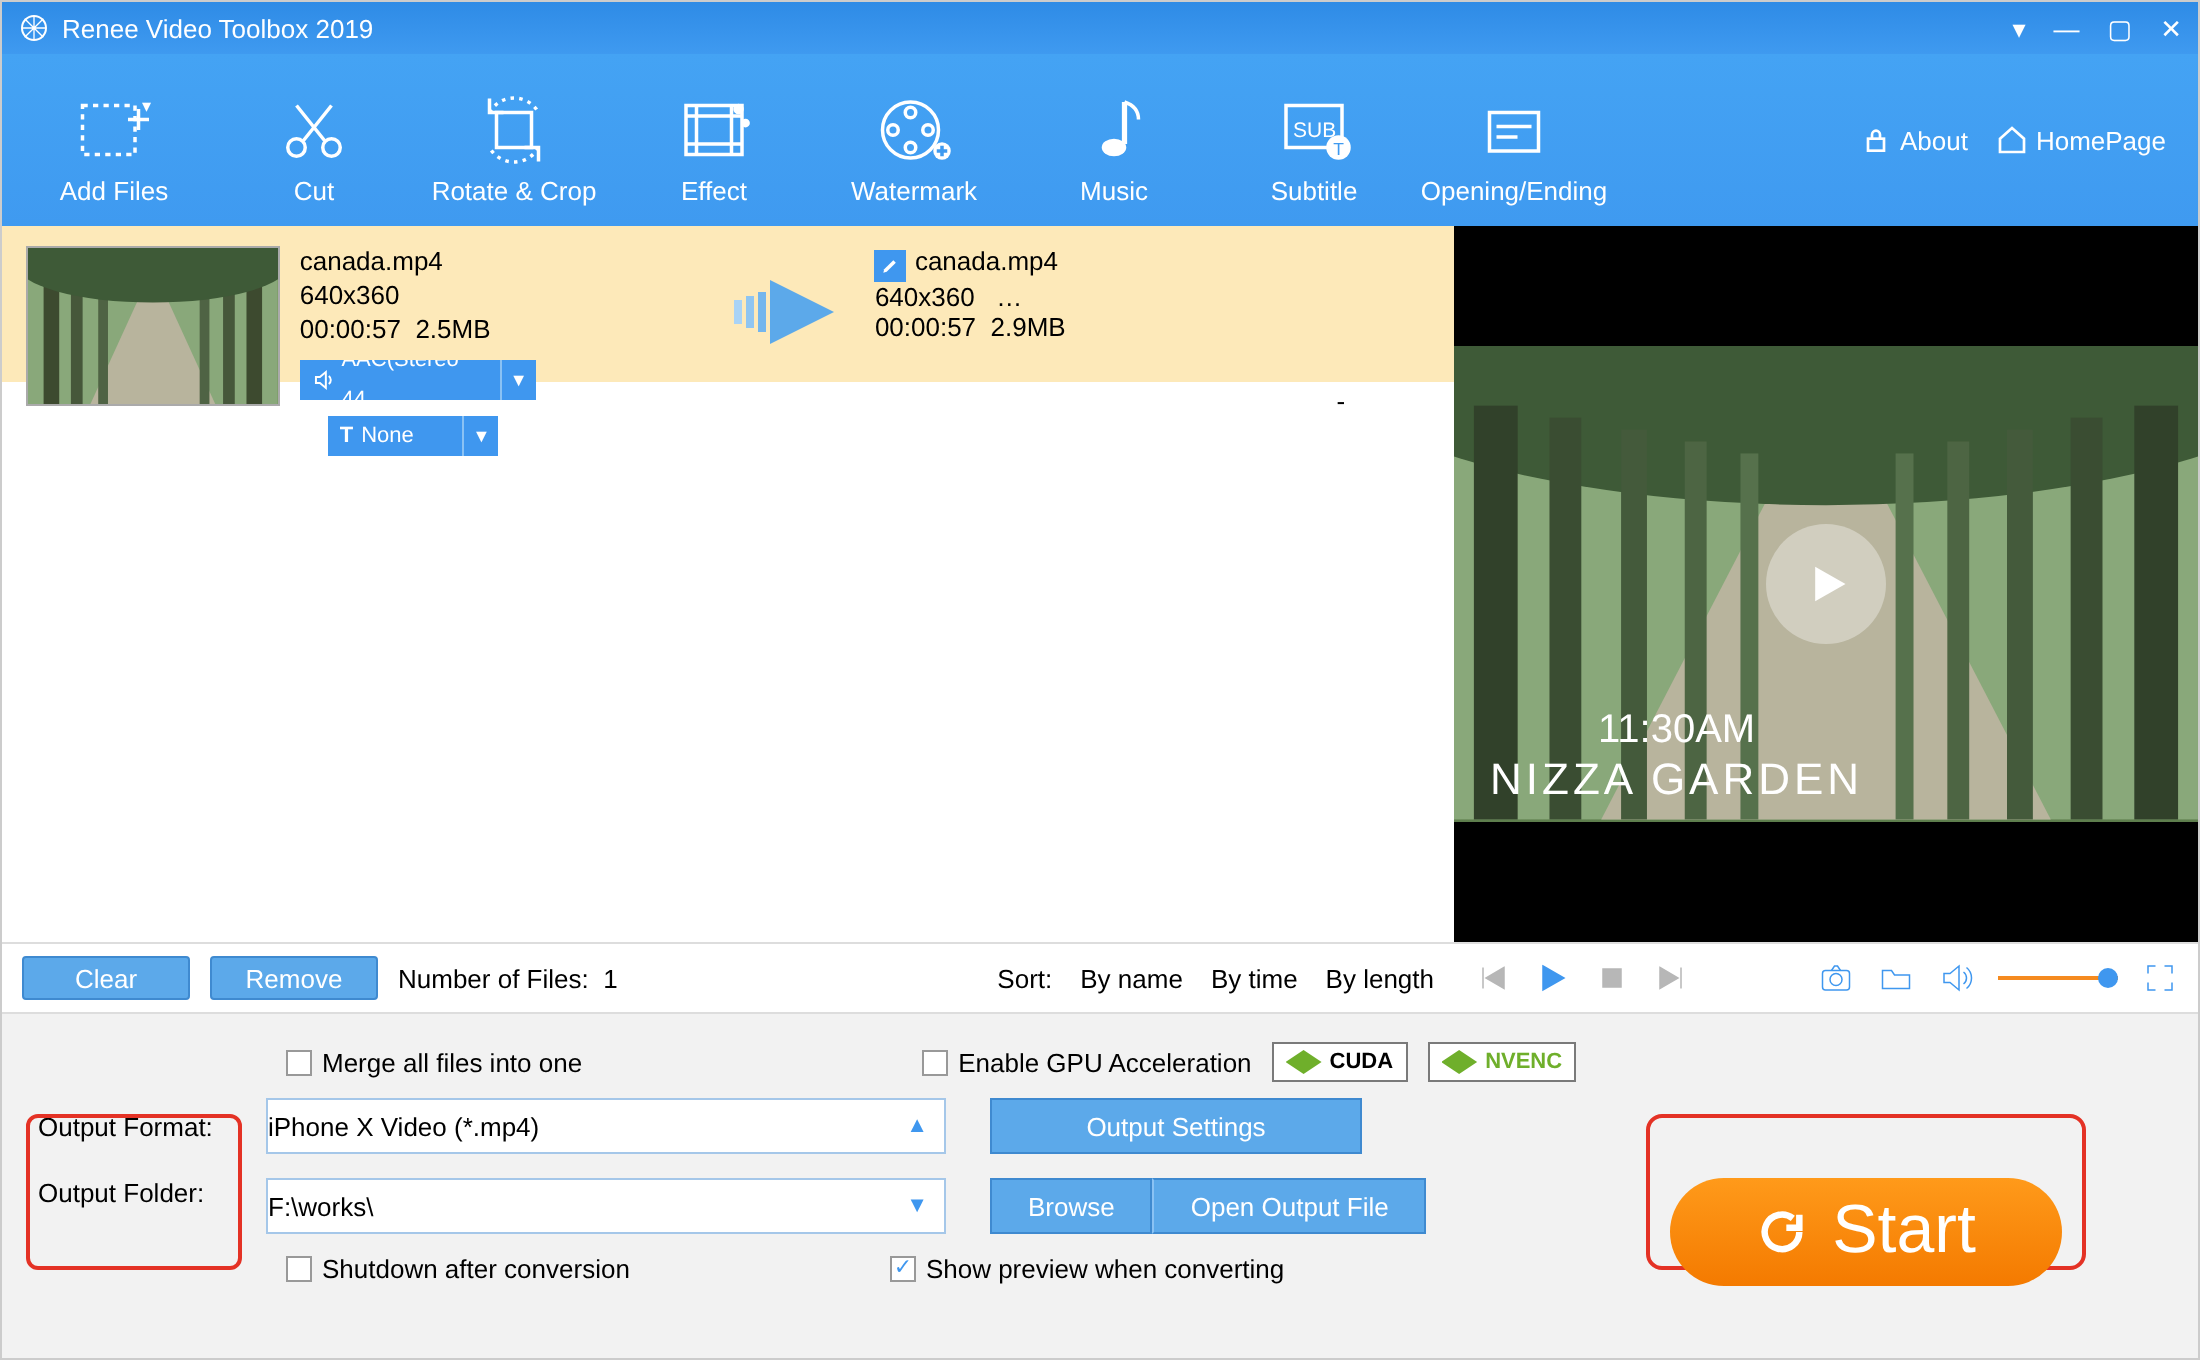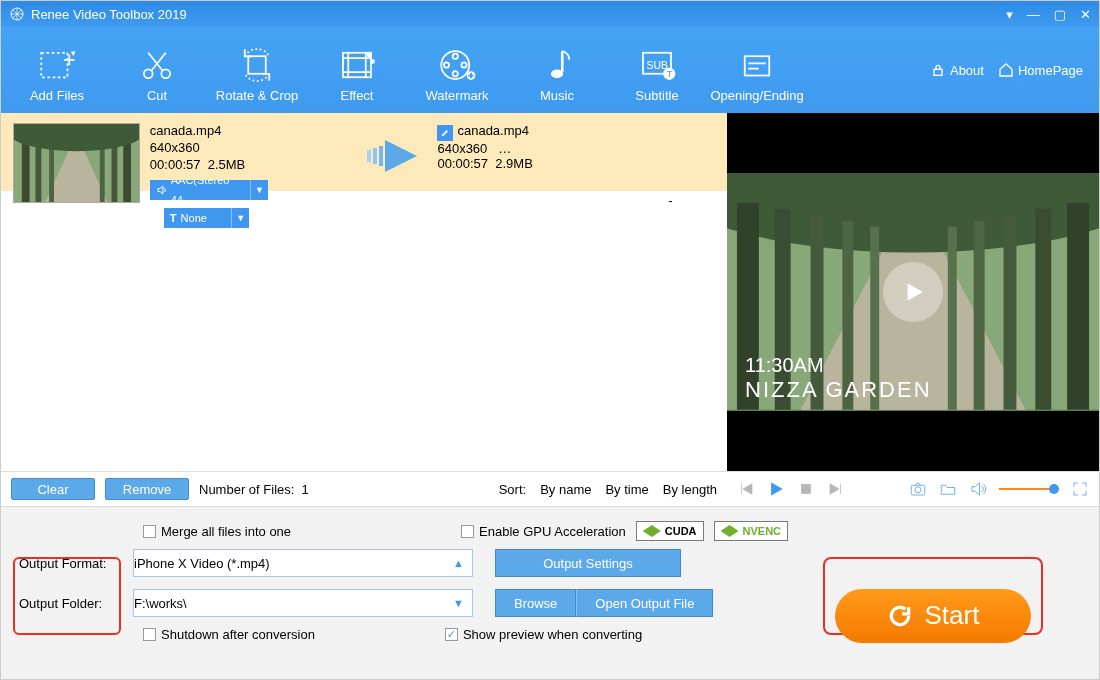--- a/index.html
+++ b/index.html
@@ -34,21 +34,21 @@
   .mini-select{display:inline-flex; height:20px; margin-top:6px;}
   .mini-select .ms-body{background:#3f97ef;color:#fff;font-size:11px;line-height:20px;padding:0 6px;max-width:100px;overflow:hidden;display:flex;align-items:center;}
   .mini-select .ms-body svg{width:12px;height:12px;margin-right:3px;stroke:#fff;fill:none;stroke-width:2;}
   .mini-select .ms-caret{width:18px;background:#3f97ef;border-left:1px solid #8ac2f4;color:#fff;font-size:9px;display:flex;align-items:center;justify-content:center;}
   
   .preview{flex:1; background:#000; position:relative;}
   .preview .letterbox-top,.preview .letterbox-bot{position:absolute;left:0;right:0;height:60px;background:#000;}
   .preview .letterbox-top{top:0}.preview .letterbox-bot{bottom:0}
   .preview .garden{position:absolute;left:0;right:0;top:60px;bottom:60px;background:linear-gradient(#a9c8b3,#5e7e4d);}
   .play-circle{position:absolute;top:50%;left:50%;transform:translate(-50%,-50%);width:60px;height:60px;border-radius:50%;background:rgba(255,255,255,.35);display:flex;align-items:center;justify-content:center;}
-  .preview .caption{position:absolute;left:18px;bottom:68px;color:#fff;font-family:Georgia,serif;}
+  .preview .caption{position:absolute;left:18px;bottom:68px;color:#fff;font-family:Georgia,serif;text-align:center;}
   .preview .caption .t{font-size:20px;}
   .preview .caption .g{font-size:22px;letter-spacing:2px;}
   
   .listfooter{height:36px;border-top:1px solid #ddd;border-bottom:1px solid #ddd;background:#fff;display:flex;align-items:center;padding:0 10px;font-size:13px;}
   .bluepill{width:84px;height:22px;background:#5ca9ea;border:1px solid #3f8ad0;color:#fff;font-size:13px;display:flex;align-items:center;justify-content:center;border-radius:2px;margin-right:10px;}
   .listfooter .sort{margin-left:auto;display:flex;gap:14px;}
   
   .player-controls{height:36px;background:#fff;border-bottom:1px solid #ddd;border-top:1px solid #ddd;display:flex;align-items:center;gap:12px;padding:0 10px;}
   .player-controls svg{width:18px;height:18px;stroke:#3f97ef;fill:#3f97ef;}
   .pc-sep{flex:1}
@@ -65,29 +65,29 @@
   .row1 .gpu{margin-left:170px;}
   .badge{display:inline-flex;align-items:center;height:20px;border:1px solid #7a7a7a;margin-left:10px;font-size:11px;font-weight:bold;padding:0 6px;color:#000;background:#fff}
   .badge .eye{width:18px;height:12px;background:#6faf2b;margin-right:4px;clip-path:polygon(50% 0,100% 50%,50% 100%,0 50%);position:relative;}
   .badge.nv{color:#6faf2b;}
   .row2{display:flex;align-items:center;margin-top:8px;}
   .red-out{position:absolute;left:12px;top:50px;width:108px;height:78px;border:2px solid #e43225;border-radius:6px;}
   .lbl{width:120px;padding-left:6px;}
   .dd{width:340px;height:28px;border:1px solid #a5c7e9;background:#fff;display:flex;align-items:center;padding:0 0;position:relative;}
   .dd .caret{position:absolute;right:8px;color:#3f97ef;font-size:11px;}
   .bluebtn{height:28px;background:#5ca9ea;border:1px solid #3f8ad0;color:#fff;display:flex;align-items:center;justify-content:center;font-size:13px;padding:0 24px;margin-left:22px;}
-  .row3{display:flex;align-items:center;margin-top:12px;}
+  .row3{display:flex;align-items:flex-start;margin-top:12px;}
   .row3 .bluebtn{margin-left:22px;padding:0 18px;}
   .row3 .bluebtn.open{margin-left:0;border-left:1px solid #8ac2f4;}
   .row4{display:flex;align-items:center;margin-top:10px;}
   .row4 .shut{margin-left:130px;}
   .row4 .prev{margin-left:130px;}
   
   .start-wrap{position:absolute;right:56px;top:50px;width:220px;height:78px;border:2px solid #e43225;border-radius:8px;display:flex;align-items:center;justify-content:center;}
-  .start-btn{width:196px;height:54px;background:linear-gradient(#ff9a1a,#f47a00);border-radius:28px;display:flex;align-items:center;justify-content:center;color:#fff;font-size:26px;gap:12px;margin-top:39px;}
+  .start-btn{width:196px;height:54px;background:linear-gradient(#ff9a1a,#f47a00);border-radius:28px;display:flex;align-items:center;justify-content:center;color:#fff;font-size:34px;gap:12px;margin-top:39px;}
   .start-btn svg{width:26px;height:26px;stroke:#fff;fill:none;stroke-width:3;}
   .right-col{width:374px; display:flex; flex-direction:column;}
   .right-col .preview{height:322px;}
   .listfooter-wrap{display:flex;}
   .listfooter-wrap .listfooter{width:726px;}
   .listfooter-wrap .player-controls{flex:1;}
   .garden .row-trees{position:absolute;inset:0;}
 </style>
 </head>
 <body>

